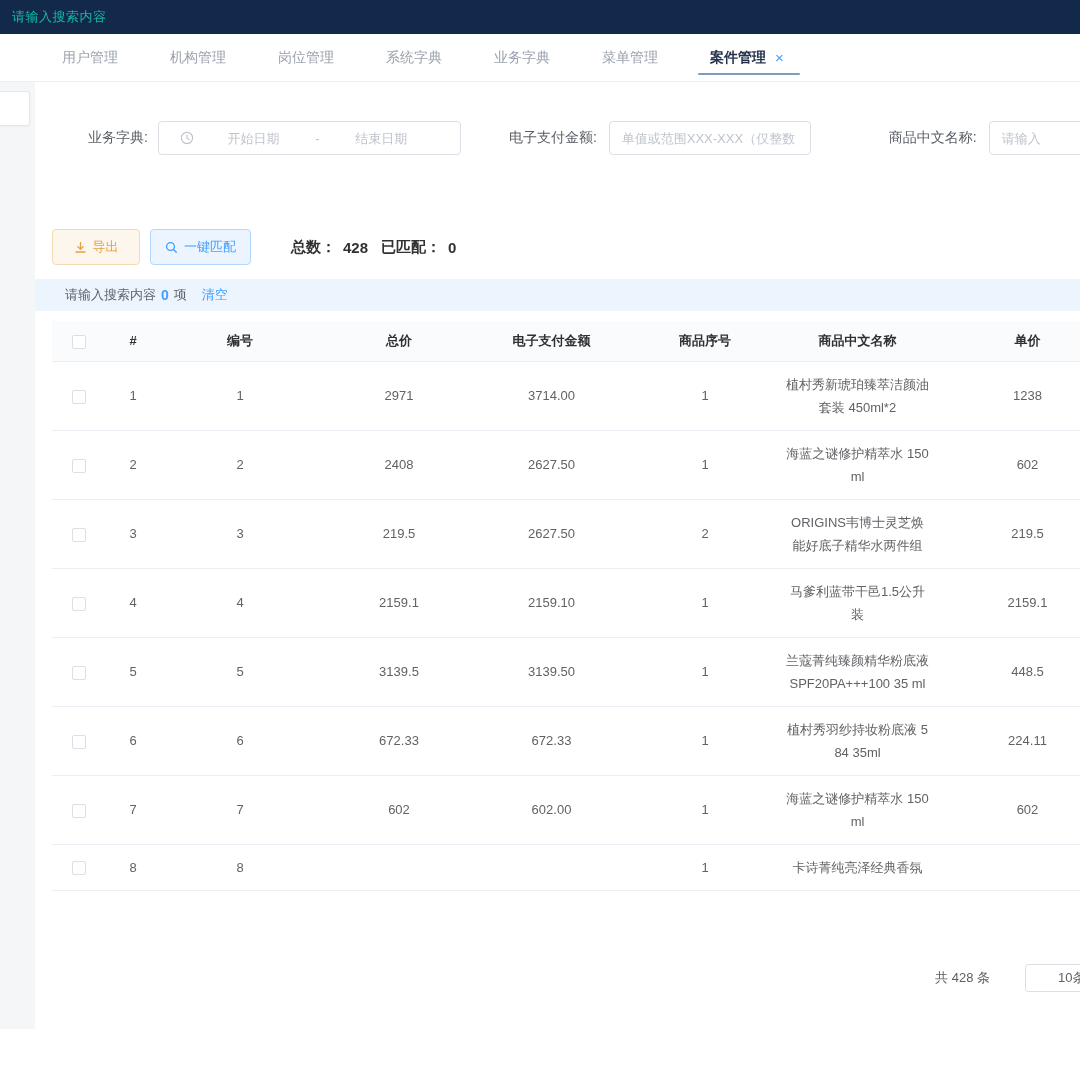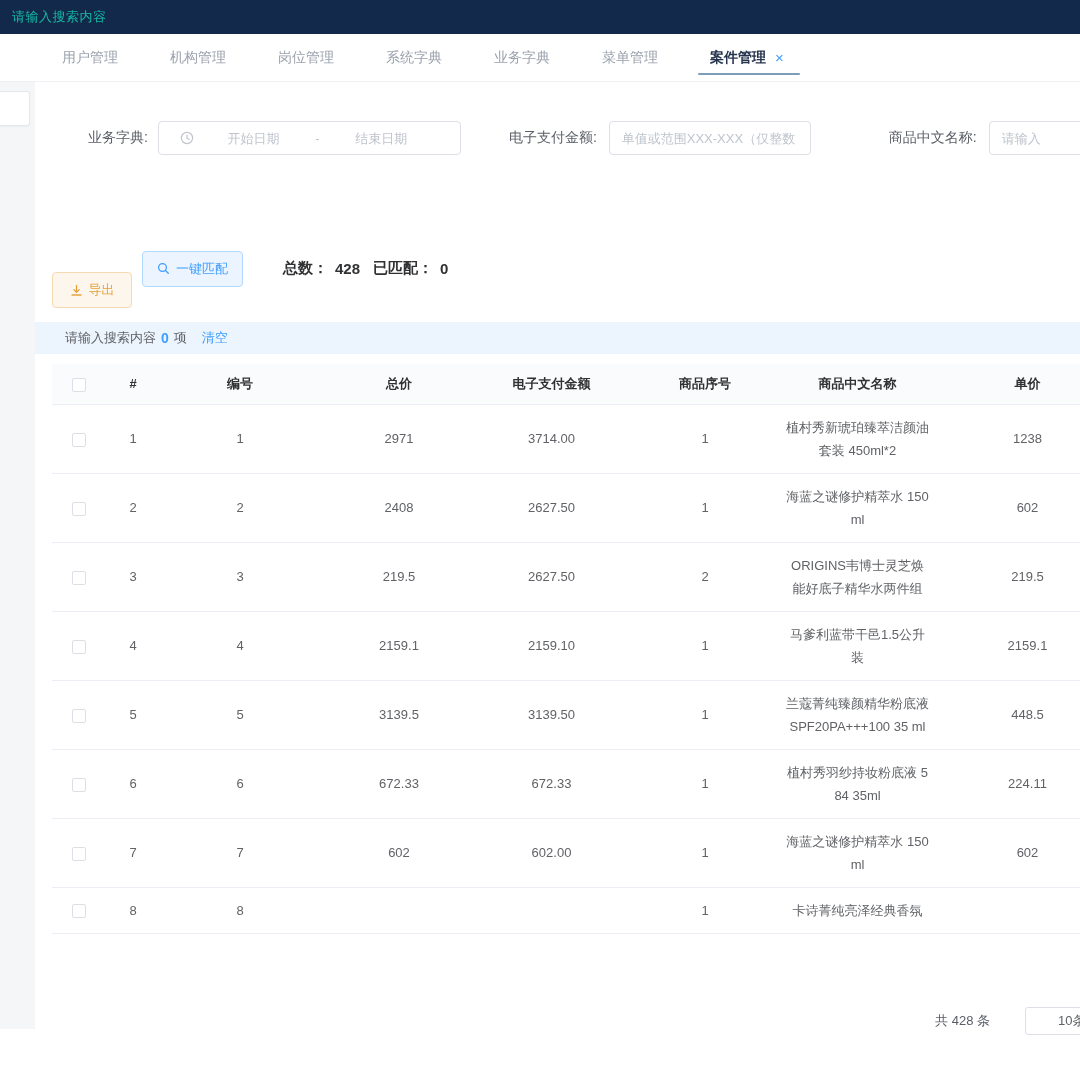--- a/index.html
+++ b/index.html
@@ -42,21 +42,21 @@
   .clock-ico { flex:0 0 14px; margin-right:2px; display:flex; }
   .amount-input { margin-left:12px; width:202px; padding:0 12px; }
   .name-input { margin-left:12px; width:180px; padding:0 12px; }
   .f-gap1 { margin-left:53px; } .f-gap2 { margin-left:48px; } .f-gap3 { margin-left:78px; }
 
   
   .toolbar { display:flex; align-items:center; margin-top:74px; margin-left:17px; }
   .btn { display:flex; align-items:center; justify-content:center; height:36px; border-radius:4px;
     font-size:13px; cursor:pointer; user-select:none; }
   .btn svg { margin-right:6px; }
-  .btn-export { width:80px; background:#fdf6ec; border:1px solid #f5dab1; color:#e6a23c;margin-top:43px; }
+  .btn-export { width:88px; background:#fdf6ec; border:1px solid #f5dab1; color:#e6a23c; }
   .btn-match { width:101px; background:#ecf5ff; border:1px solid #b3d8ff; color:#409eff; margin-left:10px; }
   .stats { margin-left:40px; font-size:15px; color:#303133; display:flex; align-items:center; gap:7px; }
   .stats b { font-weight:bold; }
 
   
   .selection-bar { margin-top:14px; height:32px; background:#ecf5fe; display:flex; align-items:center;
     padding-left:30px; font-size:13px; color:#606266; gap:5px; }
   .sel-count { color:#409eff; font-weight:bold; font-size:14px; }
   .sel-clear { color:#409eff; margin-left:10px; cursor:pointer; }
 

